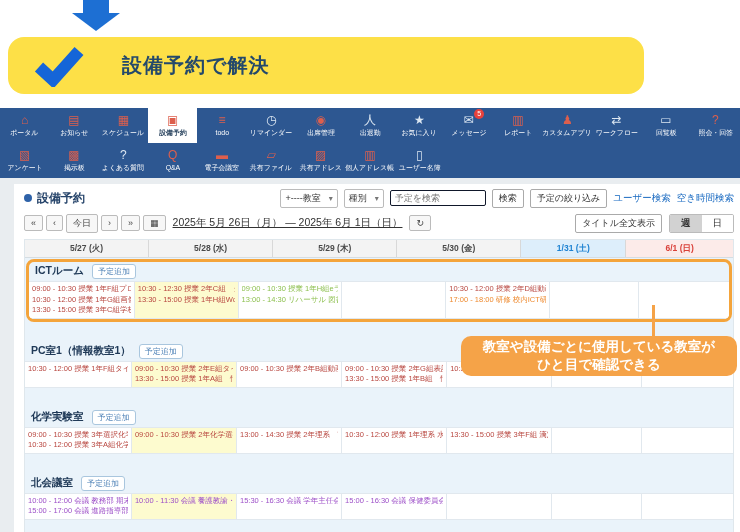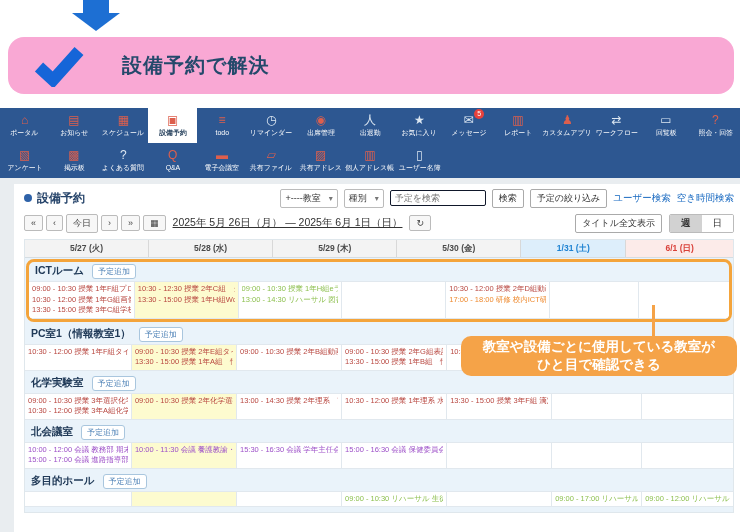--- a/index.html
+++ b/index.html
@@ -3,21 +3,21 @@
 <meta charset="utf-8">
 <style>
   html,body{margin:0;padding:0;background:#fff;}
   .page{position:relative;width:740px;height:532px;background:#fff;overflow:hidden;
         font-family:"Liberation Sans","DejaVu Sans",sans-serif;}
   
   .top-arrow{position:absolute;left:72px;top:0;width:48px;}
   .top-arrow .stem{width:26px;height:13px;background:#1d6fd3;margin:0 auto;}
   .top-arrow .head{width:0;height:0;border-left:24px solid transparent;border-right:24px solid transparent;border-top:18px solid #1d6fd3;}
   
-  .banner{position:absolute;left:8px;top:37px;width:726px;height:57px;background:#f9a8d4;border-radius:16px;display:flex;align-items:center;}
+  .banner{position:absolute;left:8px;top:37px;width:636px;height:57px;background:#fde047;border-radius:16px;display:flex;align-items:center;}
   .banner svg{margin-left:26px;}
   .banner-label{margin-left:38px;font-size:20px;font-weight:bold;color:#24496b;letter-spacing:1px;}
   
   .nav{position:absolute;top:108px;left:0;width:740px;height:70px;background:#2d5791;}
   .nav-row{display:flex;height:35px;}
   .nav-item{width:49.33px;display:flex;flex-direction:column;align-items:center;justify-content:center;gap:1px;cursor:pointer;position:relative;}
   .nav-item .glyph{font-size:12px;line-height:13px;color:#dd5f4d;}
   .nav-item .glyph.light{color:#dce7f2;}
   .nav-item .nlabel{font-size:7.5px;color:#fff;white-space:nowrap;transform:scale(.92);}
   .nav-item.selected{background:#fff;}
@@ -41,21 +41,21 @@
   .seg{display:flex;border:1px solid #bbb;border-radius:2px;overflow:hidden;margin-left:4px;}
   .seg .segitem{padding:2px 11px;font-size:9.5px;background:#fff;color:#333;cursor:pointer;}
   .seg .active{background:#d2d2d2;font-weight:bold;}
   
   .grid{margin-top:3px;background:#eaf3fa;border:1px solid #dfe7ec;padding-bottom:5px;}
   .day-row{display:flex;border-bottom:1px solid #d5dde2;}
   .day-cell{box-sizing:border-box;border-right:1px solid #d8d8d8;padding:3px 0 2px;text-align:center;font-size:8.5px;font-weight:bold;color:#4a4a4a;background:#f3f3f3;cursor:pointer;}
   .day-cell:last-child{border-right:none;}
   .day-cell.sat{background:#ddeefb;color:#1e82d2;}
   .day-cell.sun{background:#fcebe9;color:#d9413a;}
-  .room-group{margin-top:3px;}
+  .room-group{margin-top:20px;}
   .room-group.hl{border:3px solid #f4a43b;border-radius:8px;overflow:hidden;margin:1px 1px 0 1px;}
   .room-head{display:flex;align-items:flex-start;gap:8px;padding:2px 20px 2px 6px;}
   .room-name{font-size:10.5px;font-weight:bold;color:#203a58;}
   .add-btn{font-size:8px;color:#4a7fb5;background:#fff;border:1px solid #a9c6de;border-radius:3px;padding:1px 5px;cursor:pointer;font-family:inherit;}
   .events-row{display:flex;background:#fff;border-top:1px solid #e1e8ee;border-bottom:1px solid #e1e8ee;}
   .ev-cell{box-sizing:border-box;border-right:1px solid #e1e8ee;padding:2px 3px;overflow:hidden;background:#fff;cursor:pointer;}
   .ev-cell:last-child{border-right:none;}
   .ev-cell.today{background:#fdfbcf;}
   .ev{font-size:7.5px;line-height:10.5px;white-space:nowrap;overflow:hidden;cursor:pointer;}
   .c-red{color:#b8463f;}

